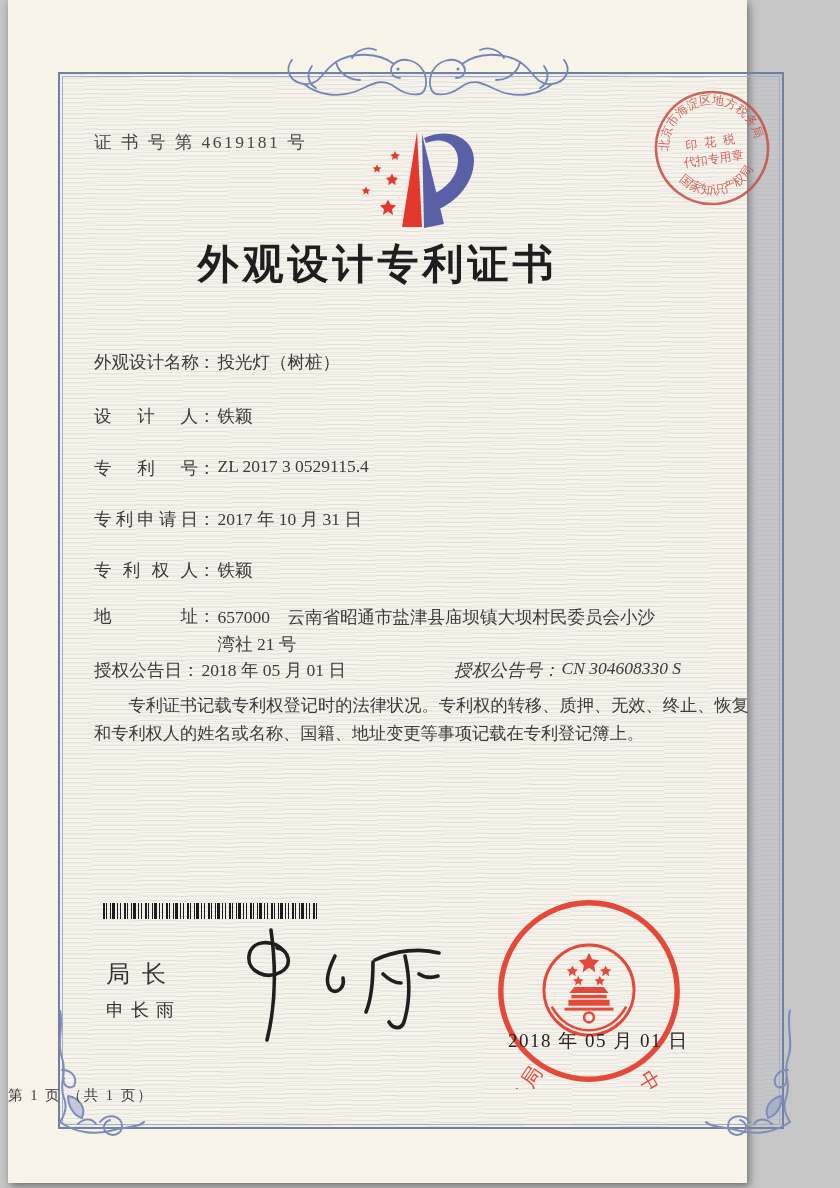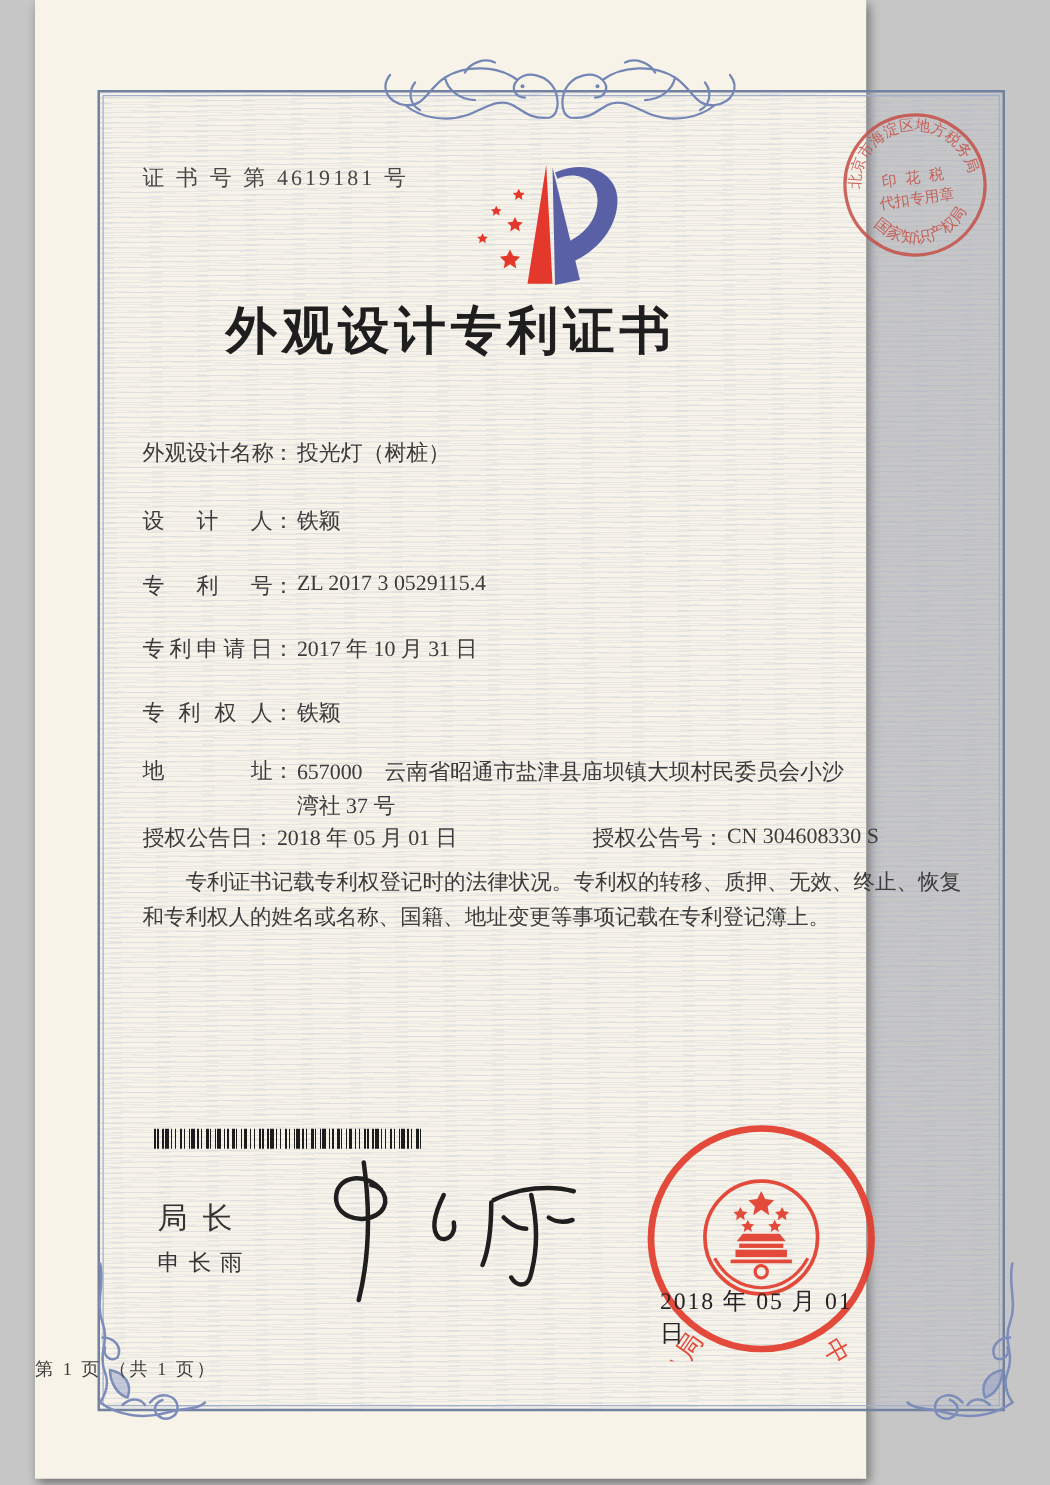--- a/index.html
+++ b/index.html
@@ -1,35 +1,35 @@
 <!DOCTYPE html>
 <html><head>
 <meta charset="utf-8">
 <style>
   html,body{margin:0;padding:0;width:840px;height:1188px;overflow:hidden;
     background:#bfbfbf;font-family:"Liberation Serif","DejaVu Serif",serif;}
   .scan{position:relative;width:840px;height:1188px;background:#c6c6c6;}
-  .paper{position:absolute;left:8px;top:0;width:665px;height:1183px;
-    background:#f7f3e8;box-shadow:2px 3px 8px rgba(0,0,0,.45);margin-left:20px;}
+  .paper{position:absolute;left:8px;top:0;width:739px;height:1183px;
+    background:#f7f3e8;box-shadow:2px 3px 8px rgba(0,0,0,.45);}
   
   .frame{position:absolute;left:50px;top:72px;width:722px;height:1053px;
     border:2px solid #72819f;
     background:
       repeating-linear-gradient(178.8deg, rgba(150,165,205,0.16) 0 1px, rgba(255,255,255,0) 1px 4px),
       repeating-linear-gradient(181.3deg, rgba(150,165,205,0.12) 0 1px, rgba(255,255,255,0) 1px 5px);}
   .frame::before{content:"";position:absolute;inset:2px;border:1px solid #a3afca;}
   .cert-no{position:absolute;left:86px;top:130px;font-size:17.5px;letter-spacing:2.5px;color:#474747;z-index:2;}
   .title{position:absolute;left:0;right:0;top:237px;margin:0;text-align:center;
     font-size:41px;font-weight:700;letter-spacing:4px;color:#1e1e1e;z-index:2;}
   .frow{position:absolute;left:86px;color:#3b3b3b;font-size:17.5px;display:flex;z-index:2;}
   .flabel{display:inline-block;width:104px;text-align:justify;text-align-last:justify;white-space:nowrap;}
   .fcolon{margin:0 2px 0 0;}
   .fvalue{white-space:pre-wrap;}
   .addr .fvalue{width:446px;line-height:27px;}
-  .grant-right{position:absolute;left:360px;top:0;display:flex;}
+  .grant-right{position:absolute;left:360px;top:0;display:flex;font-style:italic;}
   .grant-right .flabel{width:88px;}
   .paras{position:absolute;left:86px;top:692px;width:655px;z-index:2;}
   .paras p{margin:0;font-size:17.2px;line-height:27.6px;color:#3b3b3b;
     text-align:justify;text-indent:2em;}
   .barcode{position:absolute;left:95px;top:903px;width:216px;height:16px;z-index:2;
     background:repeating-linear-gradient(90deg,
       #1c1c1c 0 2px, transparent 2px 3px, #1c1c1c 3px 4px, transparent 4px 7px,
       #1c1c1c 7px 8px, transparent 8px 9px, #1c1c1c 9px 12px, transparent 12px 14px,
       #1c1c1c 14px 15px, transparent 15px 17px, #1c1c1c 17px 18px, transparent 18px 21px);}
   .signer-title{position:absolute;left:98px;top:958px;font-size:24px;letter-spacing:12px;color:#333;z-index:2;}
@@ -151,21 +151,21 @@
         <span class="fvalue">2017 年 10 月 31 日</span>
     </div>
     <div class="frow" style="top:558px">
       <span class="flabel">专利权人</span>
         <span class="fcolon">：</span>
         <span class="fvalue">铁颖</span>
     </div>
     <div class="frow addr" style="top:604px">
       <span class="flabel">地址</span>
         <span class="fcolon">：</span>
-        <span class="fvalue">657000　云南省昭通市盐津县庙坝镇大坝村民委员会小沙湾社 37 号</span>
+        <span class="fvalue">657000　云南省昭通市盐津县庙坝镇大坝村民委员会小沙湾社 21 号</span>
     </div>
     <div class="frow" style="top:658px;width:655px">
       <span class="flabel" style="width:88px">授权公告日</span>
         <span class="fcolon">：</span>
         <span class="fvalue">2018 年 05 月 01 日</span>
       <span class="grant-right">
         <span class="flabel">授权公告号</span>
           <span class="fcolon">：</span>
           <span class="fvalue">CN 304608330 S</span>
       </span>

